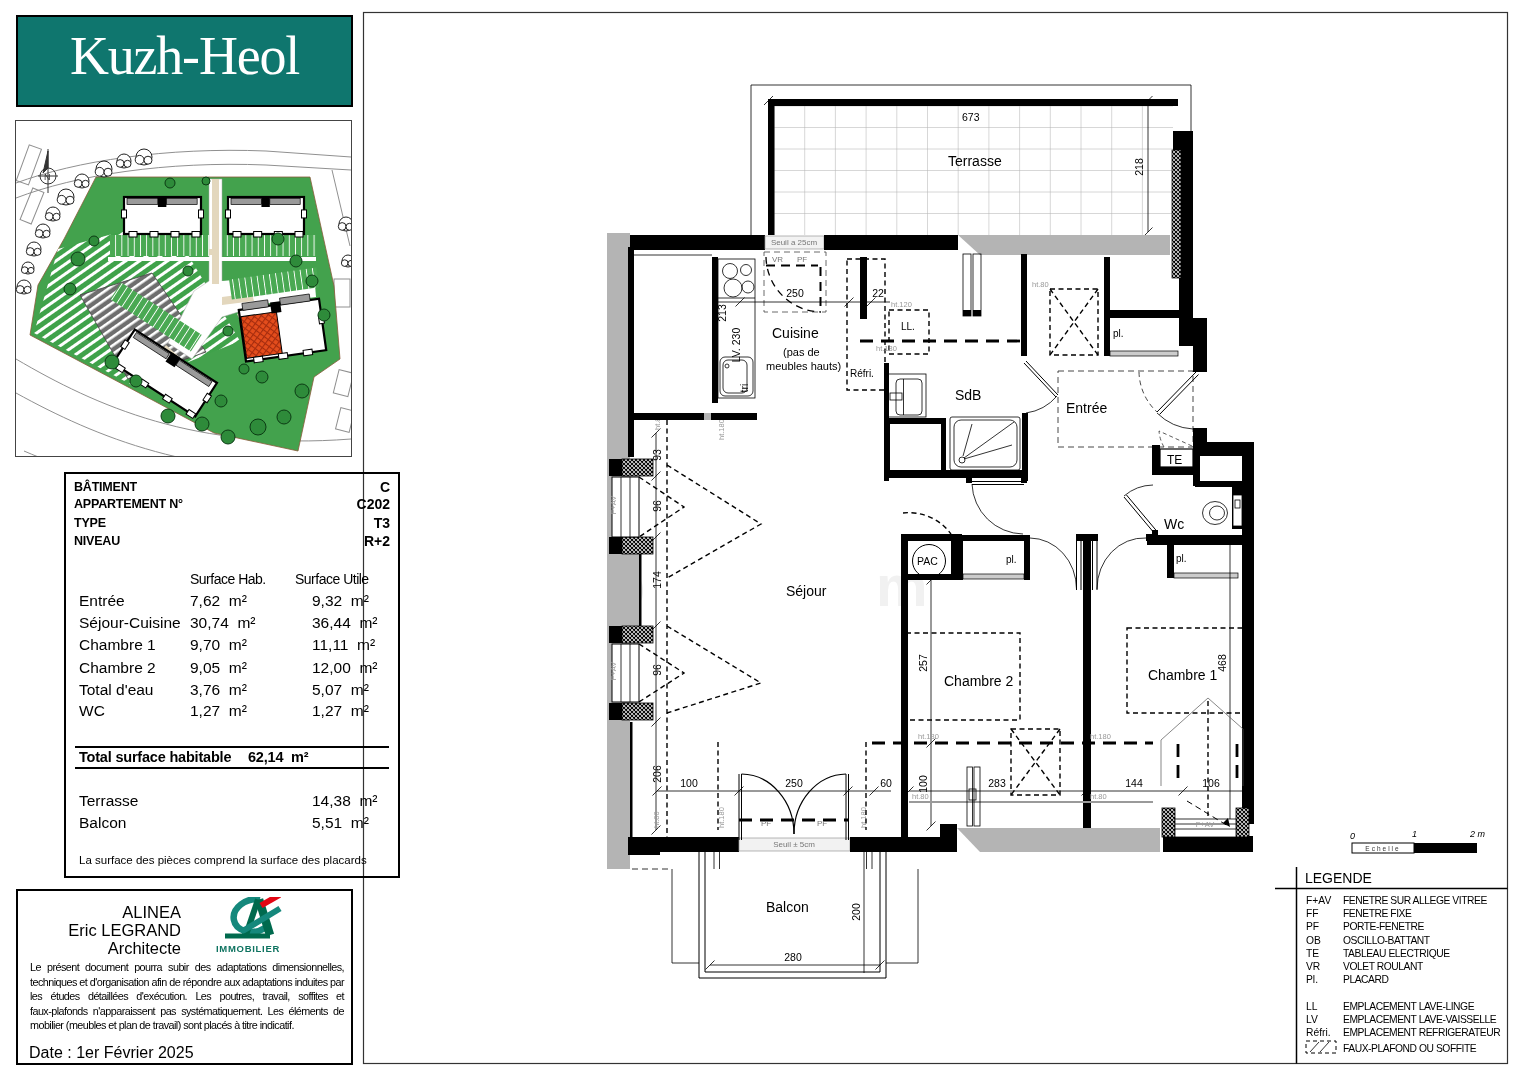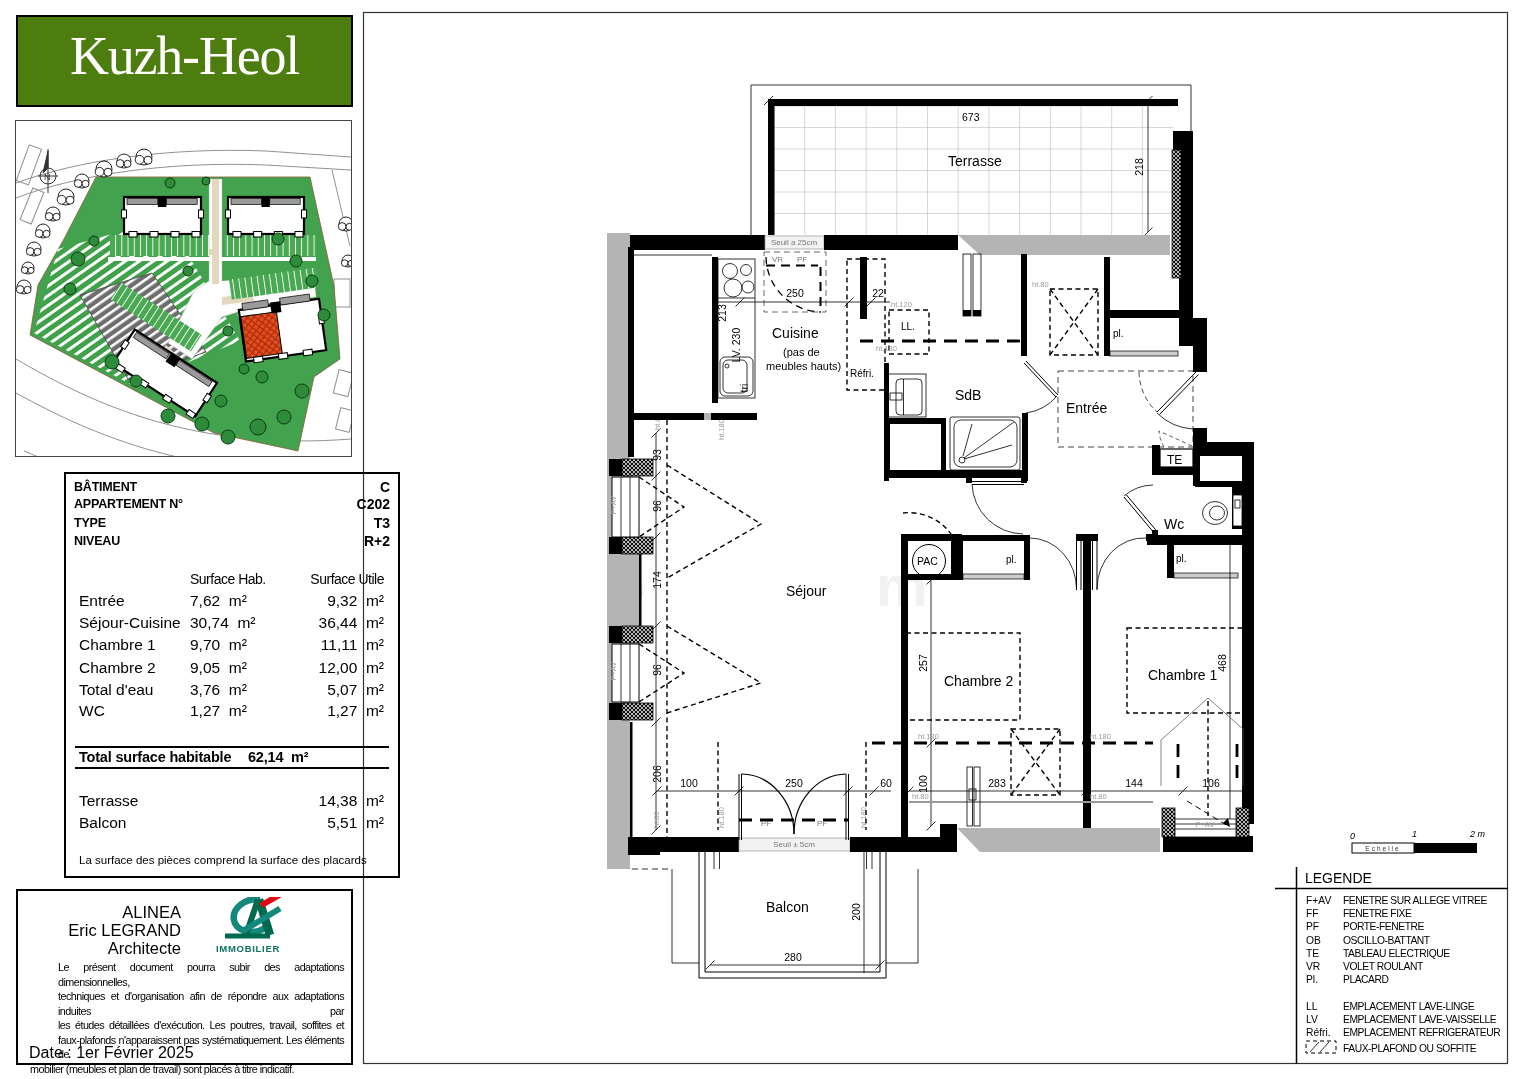--- a/index.html
+++ b/index.html
@@ -1,31 +1,31 @@
 <!DOCTYPE html>
 <html><head>
 <meta charset="utf-8">
 <style>
 html,body{margin:0;padding:0;background:#fff;}
 body{width:1528px;height:1079px;position:relative;font-family:"Liberation Sans",sans-serif;overflow:hidden;}
 .abs{position:absolute;}
-#teal{left:16px;top:15px;width:333px;height:88px;background:#4d7c0f;border:2px solid #000;color:#fff;text-align:center;font-family:"Liberation Serif",serif;font-size:54px;letter-spacing:-1.2px;line-height:78px;font-weight:400;}
+#teal{left:16px;top:15px;width:333px;height:88px;background:#0f766e;border:2px solid #000;color:#fff;text-align:center;font-family:"Liberation Serif",serif;font-size:54px;letter-spacing:-1.2px;line-height:78px;font-weight:400;}
 #siteplan{left:15px;top:120px;width:335px;height:335px;border:1px solid #444;}
 #infobox{left:16px;top:472px;width:332px;height:402px;border:2px solid #000;font-size:15.5px;margin-left:48px;}
 #archbox{left:16px;top:889px;width:333px;height:172px;border:2px solid #000;}
 .irow{position:absolute;left:8px;right:8px;height:19px;}
 .irow .l{float:left;font-weight:bold;letter-spacing:-0.2px;font-size:12.5px;line-height:19px;}
 .irow .r{float:right;font-weight:bold;font-size:14px;line-height:19px;}
 .srow{position:absolute;left:13px;right:0;height:20px;font-size:15.5px;}
 .srow .n{position:absolute;left:0;}
 .srow .h{position:absolute;left:111px;width:115px;text-align:left;}
-.srow .u{position:absolute;left:233px;width:72px;text-align:right;}
+.srow .u{position:absolute;left:233px;width:72px;}
 #archbox .name{position:absolute;text-align:right;font-size:16.5px;line-height:18px;top:12px;left:3px;width:160px;}
 #archbox .para{position:absolute;top:69px;left:12px;width:314px;font-size:10.8px;letter-spacing:-0.55px;line-height:14.55px;}
-.jl{text-align:justify;text-align-last:justify;margin-left:28px;}
+.jl{text-align:justify;text-align-last:justify;}
 #archbox .date{position:absolute;top:153px;left:11px;font-size:16px;}
 svg text{font-family:"Liberation Sans",sans-serif;}
 </style>
 </head>
 <body>
 
 <svg id="plan" class="abs" style="left:0;top:0" width="1528" height="1079" viewBox="0 0 1528 1079">
 <defs>
 <pattern id="vrh" width="4" height="4" patternUnits="userSpaceOnUse">
  <rect width="4" height="4" fill="#fff"></rect>

